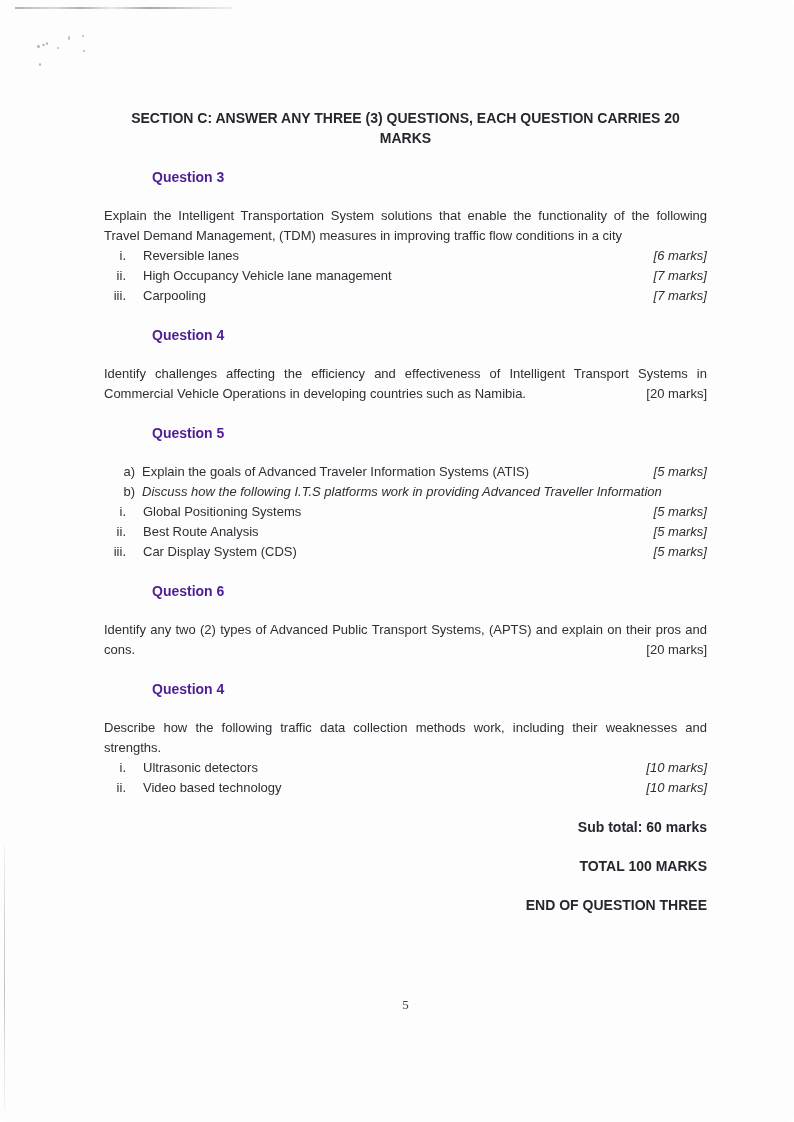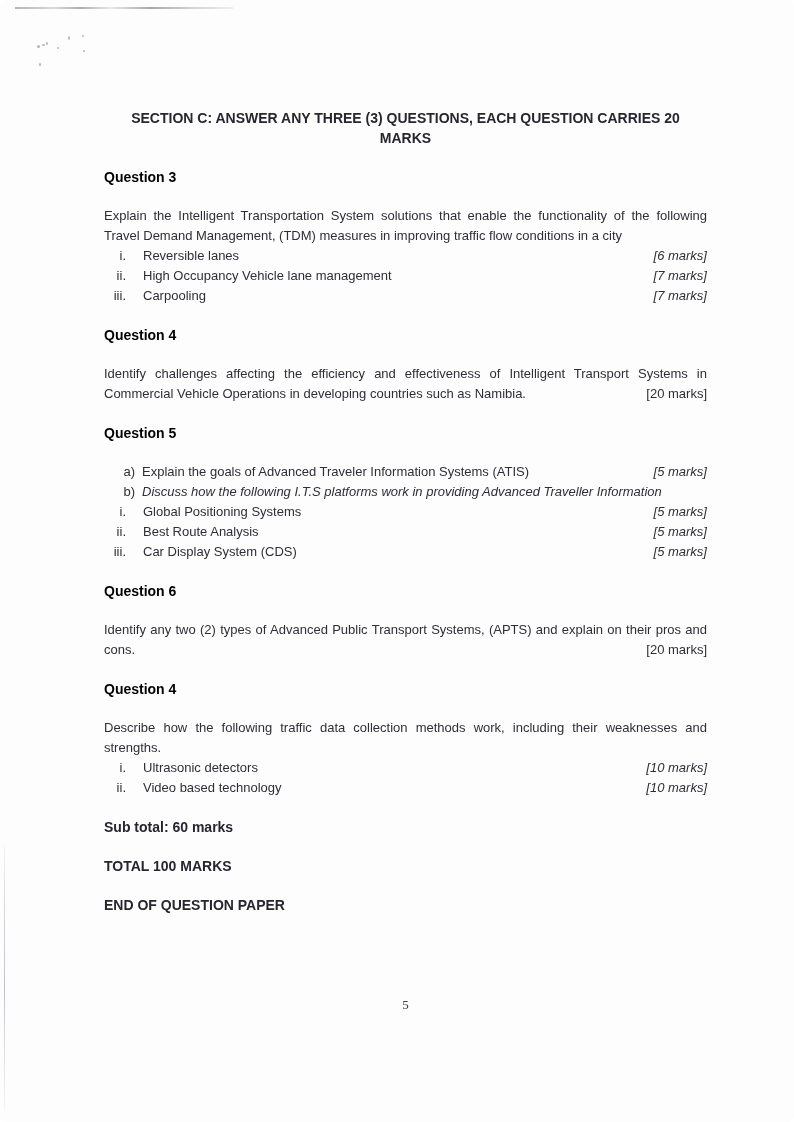--- a/index.html
+++ b/index.html
@@ -35,30 +35,30 @@
   .speck { position: absolute; border-radius: 50%; background: rgba(95,98,110,0.45); }
 
   .content {
     position: absolute; left: 104px; top: 108px; width: 603px;
     font-size: 13px; line-height: 20px;
   }
   .block { margin: 0 0 19px 0; }
   .section-header {
     text-align: center; font-weight: bold; font-size: 14px; color: #26262e;
   }
-  .q-heading { font-weight: bold; font-size: 14px; color: #000000; }
+  .q-heading { font-weight: bold; font-size: 14px; color: #4c1d95; margin-left: 48px; }
   .para { text-align: justify; position: relative; }
   .para .marks-abs { position: absolute; right: 0; bottom: 0; text-align: right; }
   .item-row { display: flex; align-items: flex-start; }
   .num-roman { flex: none; width: 22px; text-align: right; margin-right: 17px; }
   .num-alpha { flex: none; width: 31px; text-align: right; margin-right: 7px; }
   .item-text { flex: 1; }
   .item-text.just { text-align: justify; font-style: italic; }
   .item-marks { flex: none; margin-left: 8px; text-align: right; font-style: italic; }
-  .footer-line { text-align: left; font-weight: bold; font-size: 14px; color: #26262e; }
+  .footer-line { text-align: right; font-weight: bold; font-size: 14px; color: #26262e; }
   .page-number {
     position: absolute; left: 104px; top: 997px; width: 603px;
     text-align: center; font-family: "Liberation Serif", serif;
     font-size: 13px; color: #3a3a42;
   }
 </style>
 </head>
 <body>
 
 <div class="page">
@@ -152,19 +152,19 @@
       </div>
       <div class="item-row">
         <span class="num-roman">ii.</span>
         <span class="item-text">Video based technology</span>
         <span class="item-marks">[10 marks]</span>
       </div>
     </div>
 
     <div class="block footer-line">Sub total: 60 marks</div>
     <div class="block footer-line">TOTAL 100 MARKS</div>
-    <div class="block footer-line">END OF QUESTION PAPER</div>
+    <div class="block footer-line">END OF QUESTION THREE</div>
 
   </div>
 
   <div class="page-number">5</div>
 
 </div>
 
 </body></html>

